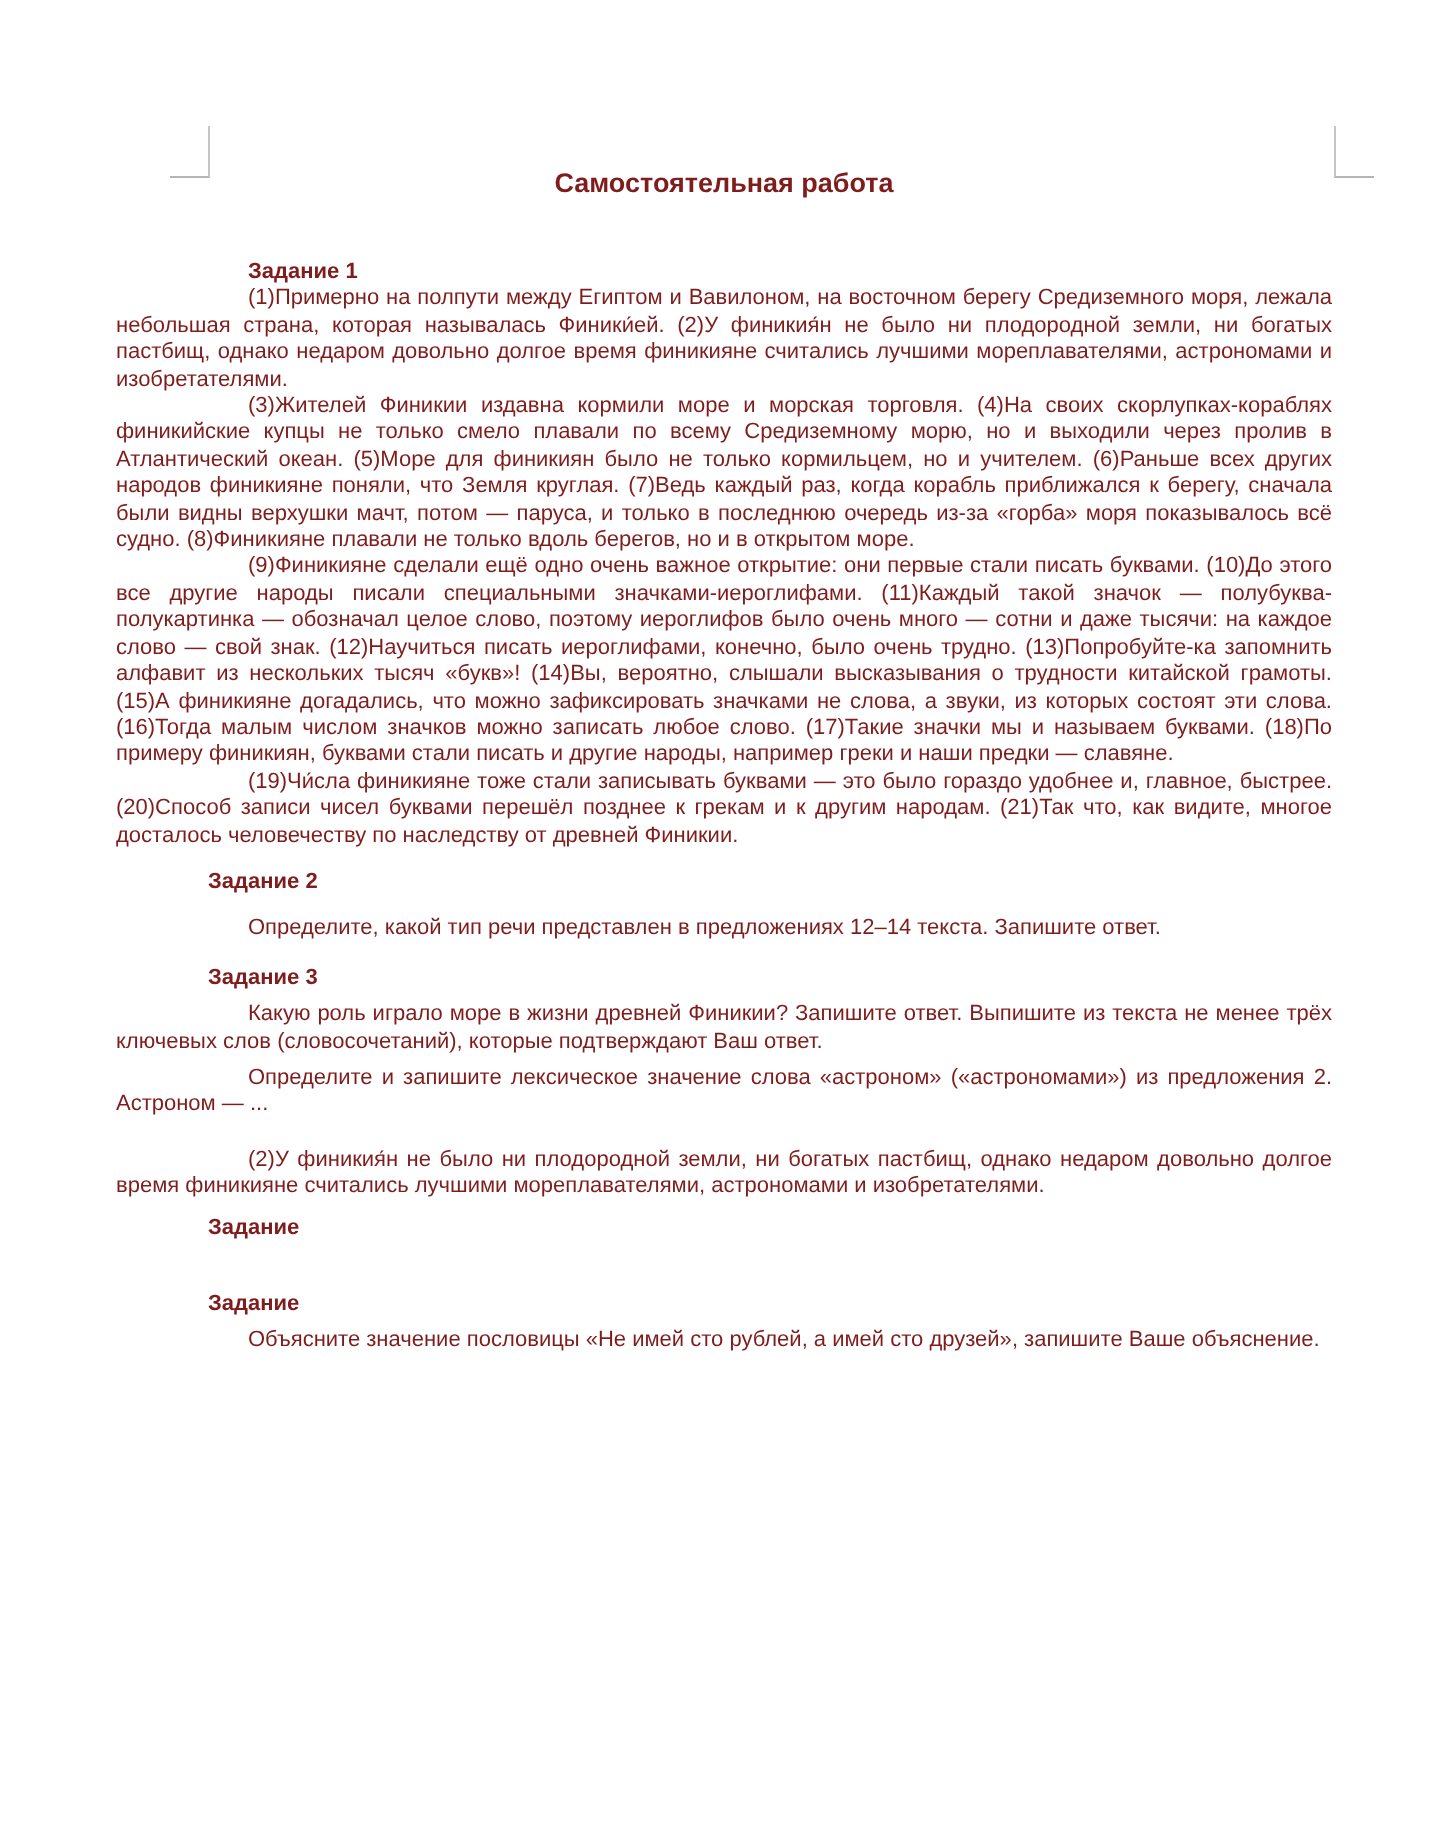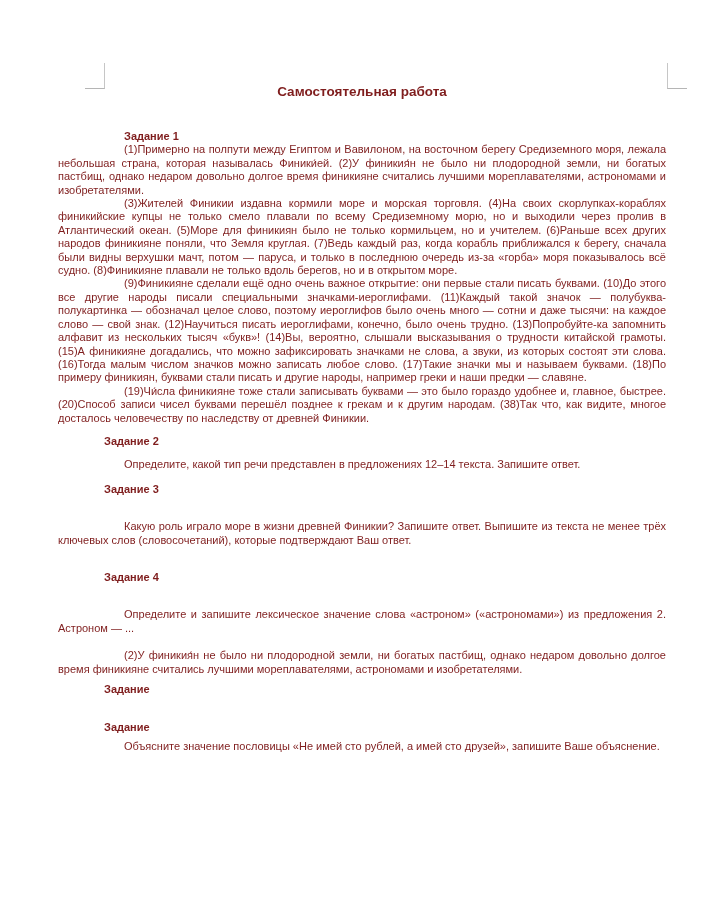--- a/index.html
+++ b/index.html
@@ -50,21 +50,21 @@
   .head  { font-weight: bold; margin-left: 46px; }
   .head1 { font-weight: bold; margin-left: 66px; }
   .ind   { text-indent: 66px; }
   .just  { text-align: justify; }
   .center{ text-align: center; }
   .attr  { text-align: right; font-style: italic; }
   .b     { font-weight: normal; }
   .mt4  { margin-top: 4px; }
   .mt5  { margin-top: 5px; }
   .mt7  { margin-top: 7px; }
-  .mt8  { margin-top: 24px; }
+  .mt8  { margin-top: 5px; }
   .mt10 { margin-top: 10px; }
   .mt11 { margin-top: 11px; }
   .mt13 { margin-top: 13.5px; }
   .mt14 { margin-top: 14px; }
   .mt25 { margin-top: 25px; }
   .mt30 { margin-top: 30px; }
 </style>
 </head>
 <body>
 
@@ -75,30 +75,29 @@
 
   <div class="content">
 
     <p class="title">Самостоятельная работа</p>
 
     <p class="head1 mt30">Задание 1</p>
 
     <p class="just ind">(1)Примерно на полпути между Египтом и Вавилоном, на восточном берегу Средиземного моря, лежала небольшая страна, которая называлась Финики́ей. (2)У финикия́н не было ни плодородной земли, ни богатых пастбищ, однако недаром довольно долгое время финикияне считались лучшими мореплавателями, астрономами и изобретателями.</p>
     <p class="just ind">(3)Жителей Финикии издавна кормили море и морская торговля. (4)На своих скорлупках-кораблях финикийские купцы не только смело плавали по всему Средиземному морю, но и выходили через пролив в Атлантический океан. (5)Море для финикиян было не только кормильцем, но и учителем. (6)Раньше всех других народов финикияне поняли, что Земля круглая. (7)Ведь каждый раз, когда корабль приближался к берегу, сначала были видны верхушки мачт, потом — паруса, и только в последнюю очередь из-за «горба» моря показывалось всё судно. (8)Финикияне плавали не только вдоль берегов, но и в открытом море.</p>
     <p class="just ind">(9)Финикияне сделали ещё одно очень важное открытие: они первые стали писать буквами. (10)До этого все другие народы писали специальными значками-иероглифами. (11)Каждый такой значок — полубуква-полукартинка — обозначал целое слово, поэтому иероглифов было очень много — сотни и даже тысячи: на каждое слово — свой знак. (12)Научиться писать иероглифами, конечно, было очень трудно. (13)Попробуйте-ка запомнить алфавит из нескольких тысяч «букв»! (14)Вы, вероятно, слышали высказывания о трудности китайской грамоты. (15)А финикияне догадались, что можно зафиксировать значками не слова, а звуки, из которых состоят эти слова. (16)Тогда малым числом значков можно записать любое слово. (17)Такие значки мы и называем буквами. (18)По примеру финикиян, буквами стали писать и другие народы, например греки и наши предки — славяне.</p>
-    <p class="just ind">(19)Чи́сла финикияне тоже стали записывать буквами — это было гораздо удобнее и, главное, быстрее. (20)Способ записи чисел буквами перешёл позднее к грекам и к другим народам. (38)Так что, как видите, многое досталось человечеству по наследству от древней Финикии.</p>
+    <p class="just ind">(19)Чи́сла финикияне тоже стали записывать буквами — это было гораздо удобнее и, главное, быстрее. (20)Способ записи чисел буквами перешёл позднее к грекам и к другим народам. (21)Так что, как видите, многое досталось человечеству по наследству от древней Финикии.</p>
 
 
     <p class="head mt10">Задание 2</p>
     <p class="just ind mt10">Определите, какой тип речи представлен в предложениях 12–14 текста. Запишите ответ.</p>
 
     <p class="head mt11">Задание 3</p>
     <p class="just ind mt8">Какую роль играло море в жизни древней Финикии? Запишите ответ. Выпишите из текста не менее трёх ключевых слов (словосочетаний), которые подтверждают Ваш ответ.</p>
 
-    <p class="head mt8">Задание 4</p>
     <p class="just ind mt8">Определите и запишите лексическое значение слова «астроном» («астрономами») из предложения 2. Астроном — ...</p>
     <p class="just ind mt14">(2)У финикия́н не было ни плодородной земли, ни богатых пастбищ, однако недаром довольно долгое время финикияне считались лучшими мореплавателями, астрономами и изобретателями.</p>
 
     <p class="head mt7">Задание</p>
 
     <p class="head mt25">Задание</p>
     <p class="just ind mt5"><span>Объясните значение пословицы </span><span class="b">«Не имей сто рублей, а имей сто друзей»</span><span>, запишите Ваше объяснение.</span></p>
 
   </div>
 </div>

